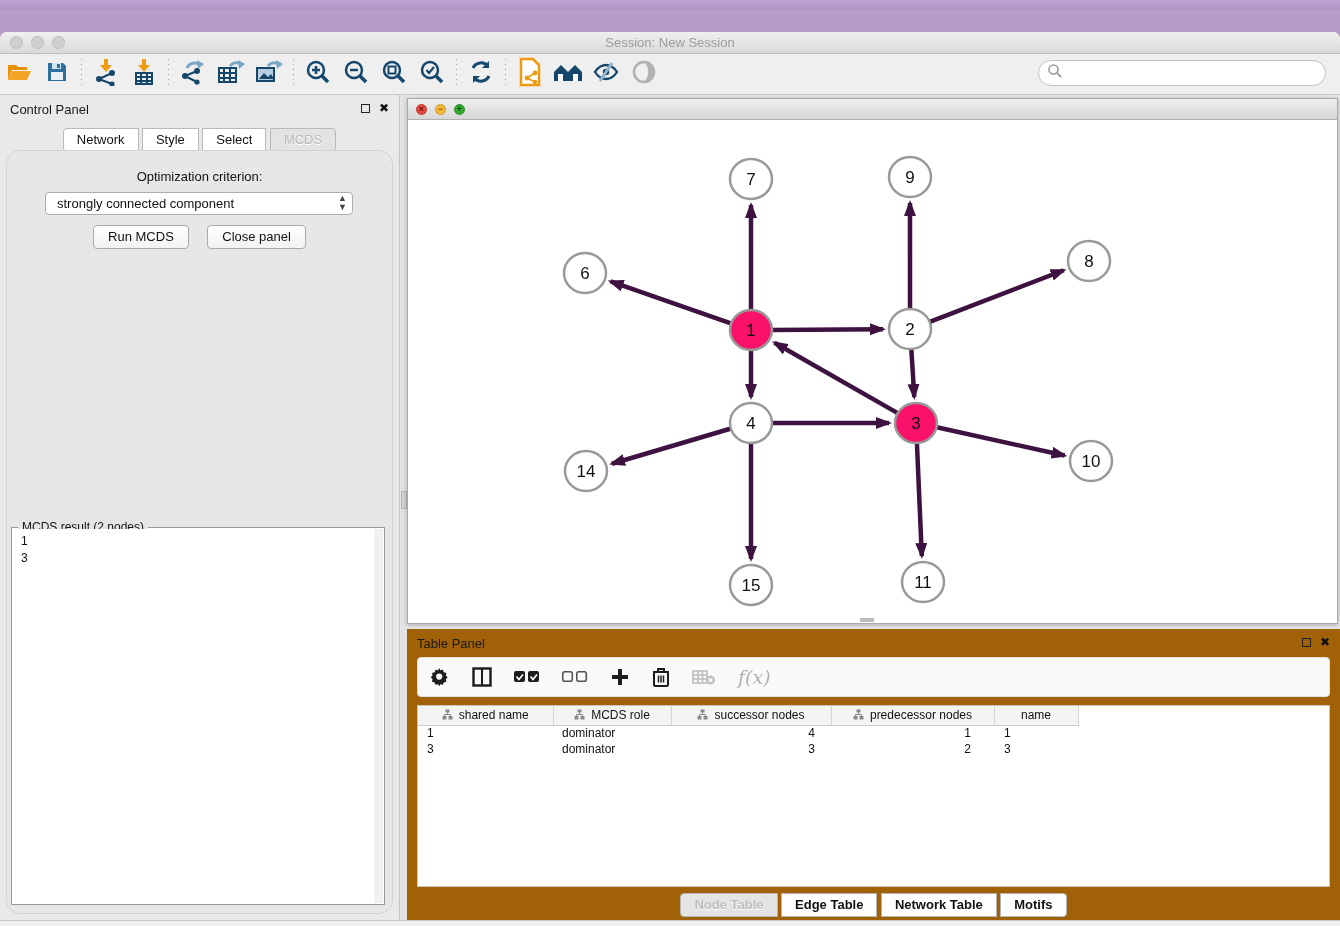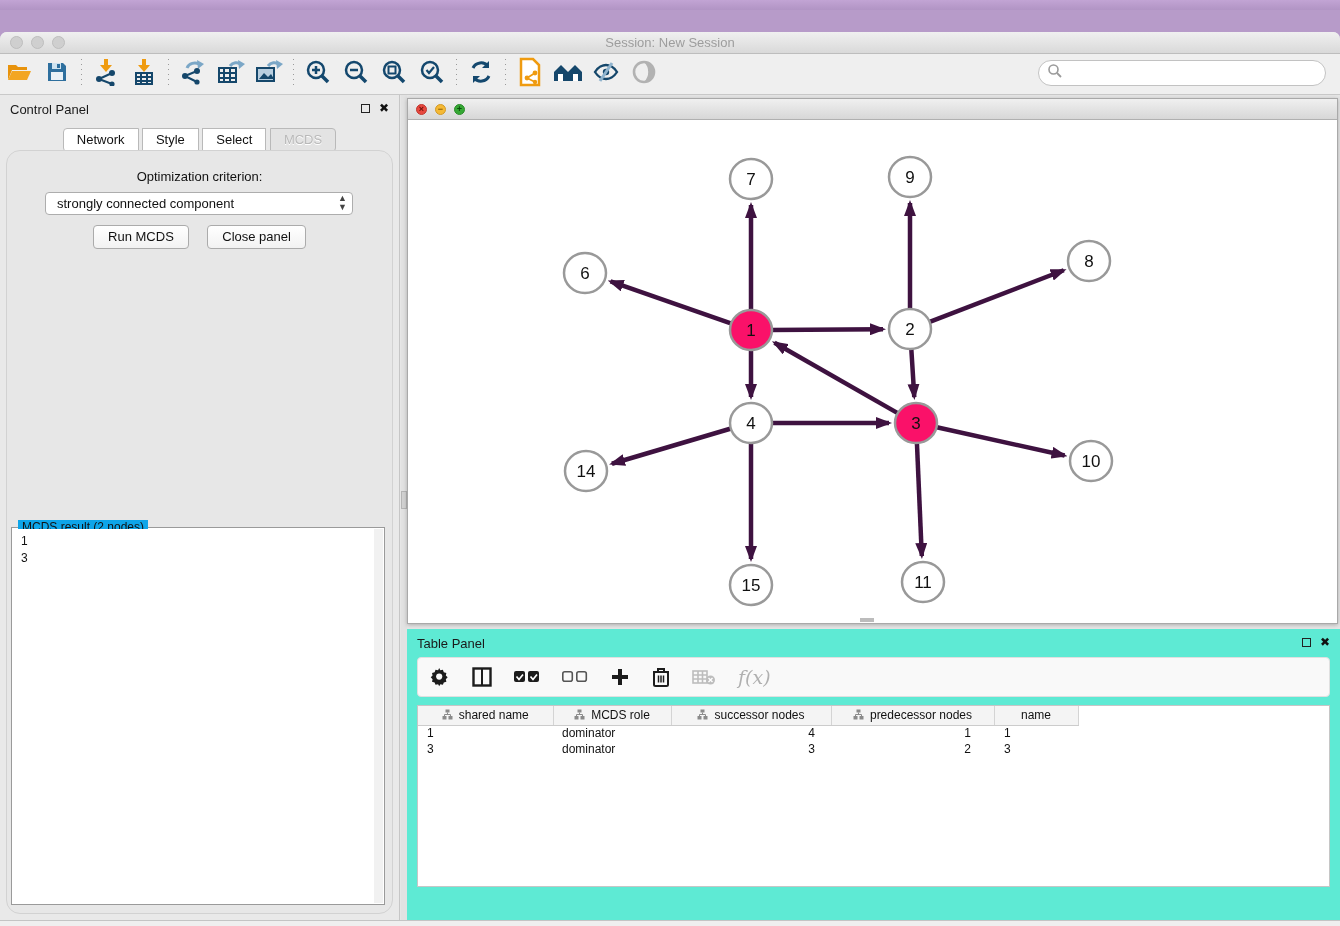--- a/index.html
+++ b/index.html
@@ -55,21 +55,21 @@
   .dropdown { position:absolute; top:41px; left:38px; width:308px; height:23px;
     background:#fff; border:1px solid #adadad; border-radius:4px;
     display:flex; align-items:center; font-size:13px; padding-left:11px; color:#111; }
   .dd-stepper { position:absolute; right:5px; top:1px; display:flex; flex-direction:column;
     line-height:9px; font-size:9px; color:#444; }
   .cp-buttons { position:absolute; top:74px; width:100%; text-align:center; }
   .push-btn { display:inline-block; padding:3px 14px 4px; font-size:13px; color:#111;
     background:linear-gradient(#ffffff,#f2f2f2); border:1px solid #ababab; border-radius:4px; margin:0 7px; }
   .mcds-result { position:absolute; left:4px; top:376px; width:374px; height:378px;
     border:1px solid #9a9a9a; background:#fff; }
-  .mcds-legend { position:absolute; top:-8px; left:6px; background:#0ea5e9; padding:0 4px;
+  .mcds-legend { position:absolute; top:-8px; left:6px; background:#e5e5e5; padding:0 4px;
     font-size:12px; color:#111; }
   .mcds-list { position:absolute; inset:1px 10px 1px 1px; background:#fff;
     font-size:12px; color:#111; padding:4px 0 0 8px; line-height:17px; }
   .mcds-scroll { position:absolute; top:1px; right:1px; bottom:1px; width:9px; background:#f1f1f1; }
 
   
   .v-divider { position:absolute; left:401px; top:0; width:6px; height:825px; background:#e2e2e2; }
   .grip { position:absolute; top:396px; left:0; width:6px; height:18px;
     background:#d2d2d2; border:1px solid #b5b5b5; }
 
@@ -82,21 +82,21 @@
   .light { width:11px; height:11px; border-radius:50%; font-size:9px; font-weight:bold;
     display:flex; align-items:center; justify-content:center; line-height:1; }
   .light.red { background:#e8483e; border:1px solid #c03730; color:#6d100b; }
   .light.yellow { background:#f5b935; border:1px solid #d29a27; color:#8a5d06; }
   .light.green { background:#35a834; border:1px solid #2b8c2a; color:#0c4d0b; }
   .nw-title { position:absolute; top:3px; width:100%; text-align:center; font-size:13px; color:#1a1a1a; }
   .nw-canvas { position:absolute; top:21px; left:0; width:929px; height:503px; background:#fff; }
   .hscroll-sliver { position:absolute; bottom:1px; left:452px; width:14px; height:4px; background:#bcbcbc; }
 
   
-  .table-panel { position:absolute; left:407px; top:534px; width:933px; height:291px; background:#5eead4; }
+  .table-panel { position:absolute; left:407px; top:534px; width:933px; height:291px; background:#a16207; }
   .tp-toolbar { position:absolute; left:10px; top:28px; width:913px; height:40px;
     background:#f9f9f9; border:1px solid #e0e0e0; border-radius:4px;
     display:flex; align-items:center; padding-left:12px; gap:22px; }
   .tp-ico { display:flex; align-items:center; justify-content:center; }
   .fx { font-family:"DejaVu Serif",serif; font-style:italic; font-size:19px; color:#b0b0b0; }
   .tp-tablebox { position:absolute; left:10px; top:76px; width:913px; height:182px;
     background:#fff; border:1px solid #c6c6c6; overflow:hidden; }
   table.node-table { border-collapse:collapse; table-layout:fixed; font-size:12px; color:#111; }
   .node-table th { height:19px; background:#f4f4f4; border-right:1px solid #d4d4d4;
     border-bottom:1px solid #cccccc; font-weight:normal; font-size:12px; text-align:center;
@@ -520,20 +520,26 @@
                 <tr>
                   <td class="al0">3</td>
                   <td class="al1">dominator</td>
                   <td class="ar2">3</td>
                   <td class="ar3">2</td>
                   <td class="al4">3</td>
                 </tr>
               </tbody>
           </table>
         </div>
+        <div class="tp-tabs">
+          <span class="tp-tab disabled">Node Table</span>
+          <span class="tp-tab">Edge Table</span>
+          <span class="tp-tab">Network Table</span>
+          <span class="tp-tab">Motifs</span>
+        </div>
       </div>
     </div>
 
     <div class="statusbar">
       <div class="list-btn">
         <span><svg width="16" height="14" viewBox="0 0 16 14">
               <g fill="#1c1c1c">
                 <rect x="0" y="1" width="3" height="2.4"></rect>
                 <rect x="5" y="1" width="11" height="2.4"></rect>
                 <rect x="0" y="5.8" width="3" height="2.4"></rect>

